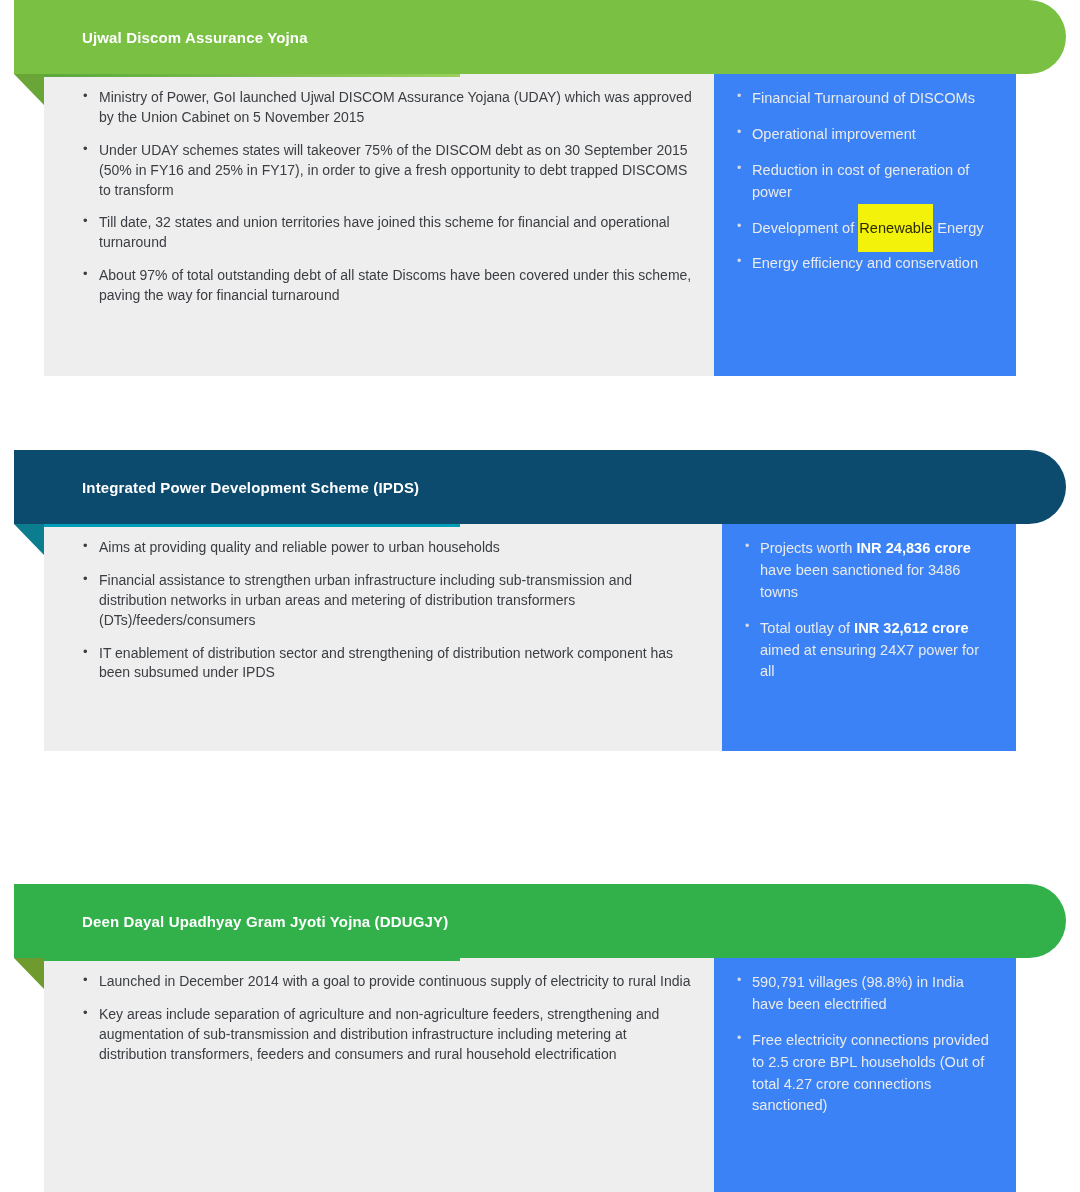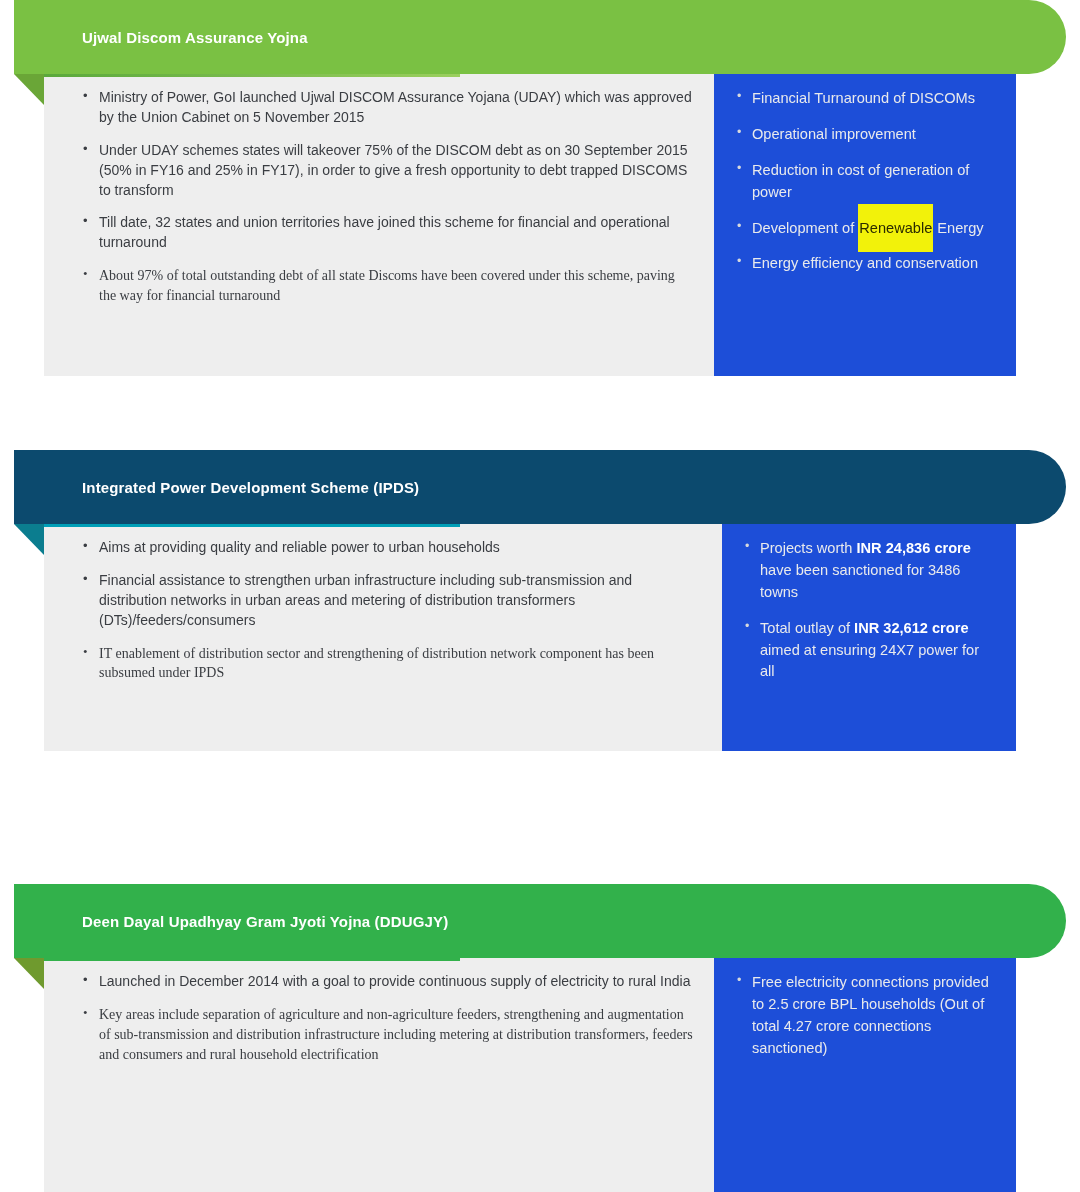--- a/index.html
+++ b/index.html
@@ -72,36 +72,36 @@
     z-index: 1;
   }
 
   .body-main {
     width: 670px;
     padding: 14px 20px 18px 38px;
   }
 
   .body-side {
     width: 302px;
-    background: #1d4ed8;
+    background: #3b82f6;
     padding: 14px 22px 18px 22px;
   }
 
   
   ul { list-style: none; }
 
   .body-main li {
     position: relative;
     color: #3a3d42;
     font-size: 14px;
     line-height: 1.42;
     padding-left: 17px;
     margin-bottom: 13px;
   }
-  .body-main li:last-child { margin-bottom: 0; font-family: Liberation Serif, serif; }
+  .body-main li:last-child { margin-bottom: 0; }
   .body-main li::before {
     content: "\2022";
     position: absolute;
     left: 1px;
     top: -1px;
     font-size: 13px;
     color: #3a3d42;
   }
 
   .body-side li {
@@ -215,19 +215,20 @@
     <div class="accent-rule" style="background: linear-gradient(to right, rgb(50, 177, 75), rgb(50, 177, 75));"></div>
     <div class="body">
       <div class="body-main">
         <ul>
           <li>Launched in December 2014 with a goal to provide continuous supply of electricity to rural India</li>
           <li>Key areas include separation of agriculture and non-agriculture feeders, strengthening and augmentation of sub-transmission and distribution infrastructure including metering at distribution transformers, feeders and consumers and rural household electrification</li>
         </ul>
       </div>
       <div class="body-side">
         <ul>
+            <li><span>590,791 villages (98.8%) in India have been electrified</span></li>
             <li><span>Free electricity connections provided to 2.5 crore BPL households (Out of total 4.27 crore connections sanctioned)</span></li>
           </ul>
       </div>
     </div>
   </section>
 
 </div>
 
 </body></html>

